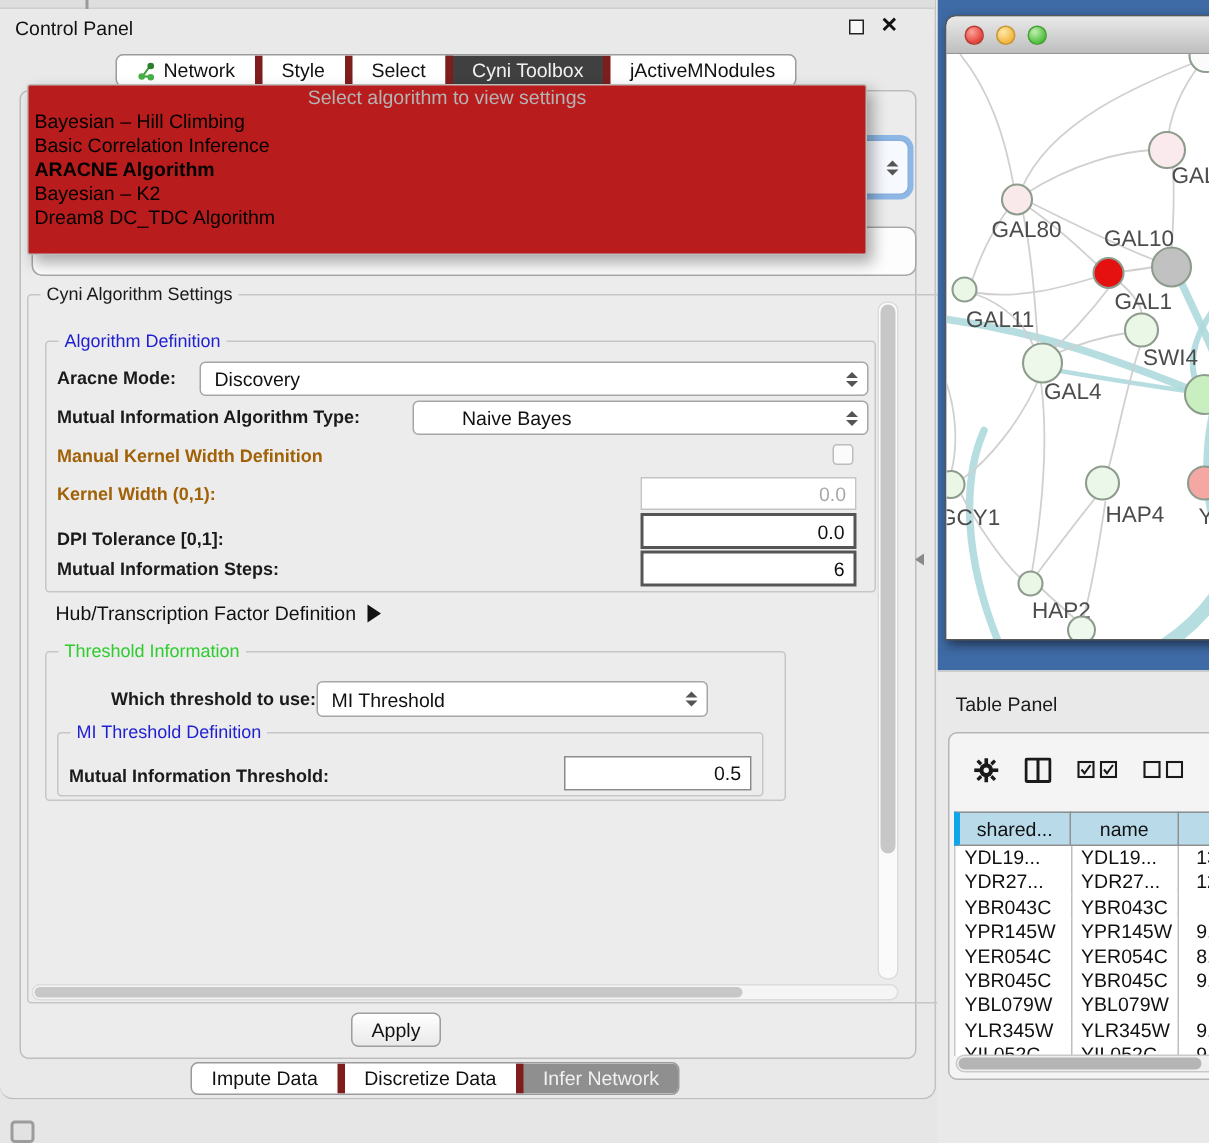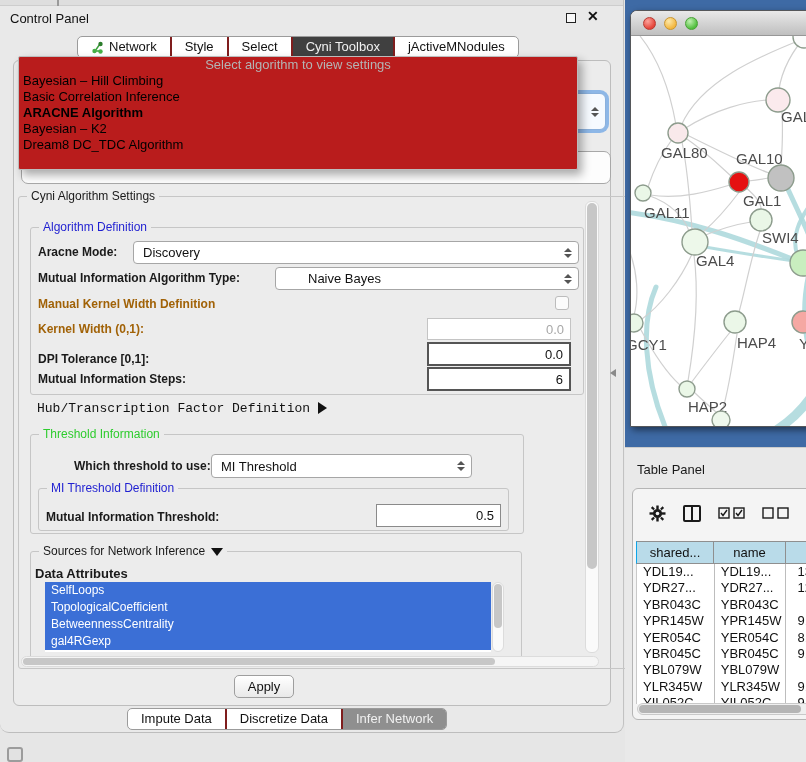--- a/index.html
+++ b/index.html
@@ -11,21 +11,21 @@
     background:#e9e9e9; border-right:1px solid #c2c2c2; border-bottom:1px solid #bdbdbd;
     border-radius:0 0 9px 9px; }
   .cp-topstrip { position:absolute; left:0; top:0; width:100%; height:6px; background:#dedede; border-bottom:1px solid #cdcdcd; }
   .cp-topstrip .tick { position:absolute; left:57px; top:0; width:2px; height:6px; background:#9a9a9a; }
   .cp-title { position:absolute; left:10px; top:11px; font-size:13px; color:#111; }
   .float-icon { position:absolute; left:566px; top:13px; width:10px; height:10px; border:1.5px solid #222; background:#f8f8f8; }
   .close-icon { position:absolute; left:587px; top:8px; font-size:14px; font-weight:bold; color:#111; line-height:16px; }
 
   .seg-tabs { position:absolute; display:flex; background:#fff; border:1px solid #9b9b9b;
     border-radius:5px; overflow:hidden; height:22px; font-size:13px; }
-  .seg { padding:0 13px; line-height:20px; border-left:2px solid #7f1d1d; color:#111;
+  .seg { padding:0 13px; line-height:20px; border-left:5px solid #7f1d1d; color:#111;
     display:flex; align-items:center; gap:5px; white-space:nowrap; }
   .seg:first-child { border-left:none; }
   .seg.on { background:#404040; color:#f1f1f1; }
   .top-tabs { top:36px; left:77px; }
   .bottom-tabs { top:708px; left:127px; }
   .bottom-tabs .seg.on { background:#8f8f8f; }
 
   .cp-main { position:absolute; left:13px; top:60px; width:598px; height:646px;
     background:#ececec; border:1px solid #bdbdbd; border-radius:6px; }
 
@@ -35,41 +35,41 @@
   .frag-combo-ring { position:absolute; left:550px; top:32px; width:42px; height:37px;
     background:#f6faff; border:1px solid #8ab0dc; border-radius:0 6px 6px 0;
     box-shadow:0 0 0 3px rgba(110,165,230,.75); }
 
   .group { position:absolute; border:1px solid #c6c6c6; border-radius:3px; }
   .legend { position:absolute; top:-8px; left:8px; background:#ececec; padding:0 4px;
     font-size:12px; color:#1a1a1a; white-space:nowrap; }
   .legend.blue { color:#1f1fd1; }
   .legend.green { color:#2ecc2e; }
 
-  .settings-group { left:4px; top:135px; width:698px; height:473px; }
+  .settings-group { left:4px; top:135px; width:698px; height:473px;text-align:right; }
 
   .lbl { position:absolute; font-size:12px; font-weight:bold; color:#1a1a1a; white-space:nowrap; }
   .lbl.dis { color:#a16207; }
 
   .combo { position:absolute; background:#fff; border:1px solid #a6a6a6; border-radius:4px;
     font-size:13px; color:#111; display:flex; align-items:center; padding:0 22px 0 9px; }
   .stepper { position:absolute; right:5px; top:0; bottom:0; width:10px; display:flex;
     flex-direction:column; align-items:center; justify-content:center; gap:2px; }
   .stepper i { width:0; height:0; border-left:4px solid transparent; border-right:4px solid transparent; }
   .stepper .up { border-bottom:4px solid #555; }
   .stepper .dn { border-top:4px solid #555; }
 
   .tfield { position:absolute; background:#fff; border:2px solid #555; font-size:13px; color:#111;
     display:flex; align-items:center; justify-content:flex-end; padding:0 6px; }
   .tfield.dis { border:1px solid #c4c4c4; color:#a8a8a8; }
 
   .checkbox { position:absolute; width:14px; height:14px; border:1px solid #bcbcbc;
     border-radius:3px; background:#fbfbfb; }
 
-  .hub-row { position:absolute; left:18px; top:204px; font-size:13px; color:#111; white-space:nowrap;font-family:Liberation Mono, monospace; }
+  .hub-row { position:absolute; left:18px; top:204px; font-size:13px; color:#111; white-space:nowrap; }
   .tri-right { display:inline-block; width:0; height:0; border-top:6px solid transparent;
     border-bottom:6px solid transparent; border-left:9px solid #111; margin-left:8px; vertical-align:-2px; }
   .tri-down { display:inline-block; width:0; height:0; border-left:6px solid transparent;
     border-right:6px solid transparent; border-top:8px solid #111; margin-left:6px; vertical-align:-1px; }
 
   .attr-list { position:absolute; left:14px; top:30px; width:446px; height:70px;
     background:#fff; overflow:hidden; }
   .attr-list div { height:17px; line-height:17px; font-size:12px; padding-left:6px;
     background:#3b6fd6; color:#fff; white-space:nowrap; }
   .vscroll { position:absolute; background:#fafafa; border:1px solid #dcdcdc; border-radius:6px; }
@@ -118,21 +118,21 @@
     background:#e9e9e9; border-top:1px solid #cccccc; }
   .tp-title { position:absolute; left:12px; top:14px; font-size:13px; color:#1a1a1a; }
   .tp-inner { position:absolute; left:7px; top:40px; width:200px; height:232px;
     background:#f4f4f4; border:1px solid #b5b5b5; border-radius:6px; overflow:hidden; }
   .tp-toolbar { position:absolute; left:0; top:0; width:100%; height:48px; display:flex;
     align-items:center; gap:17px; padding-left:16px; }
   .tbl { position:absolute; left:3px; top:52px; width:280px; font-size:13px; }
   .tbl-head { display:flex; }
   .tbl-head div { background:#b9dbe9; border:1px solid #8f8f8f; border-left:none; height:23px;
     line-height:21px; text-align:center; color:#111; overflow:hidden; white-space:nowrap; }
-  .tbl-head div:first-child { border-left:1px solid #0ea5e9; }
+  .tbl-head div:first-child { border-left:4px solid #0ea5e9; }
   .tbl-body { height:140px; overflow:hidden; background:#fff; border-left:1px solid #c9c9c9; }
   .tbl-row { display:flex; height:16.4px; line-height:16.4px; }
   .tbl-row div { border-right:1px solid #bdbdbd; padding-left:6px; white-space:nowrap; overflow:hidden; color:#111; }
   .c1 { width:78px; } .c2 { width:72px; } .c3 { width:130px; }
   .tbl-head .c3 { text-align:left; padding-left:22px; }
   .tbl-row .c3 { padding-left:11px; }
   .tp-hscroll { position:absolute; left:4px; top:214px; width:190px; height:12px;
     background:#efefef; border:1px solid #c9c9c9; border-radius:6px; }
   .tp-hscroll .thumb { position:absolute; left:1px; top:1px; bottom:1px; width:162px; background:#b5b5b5; border-radius:6px; }
   .icon-svg { display:block; }
@@ -238,33 +238,20 @@
           </div>
           <div class="group" style="left:7px; top:53px; width:471px; height:43px;">
             <span class="legend blue">MI Threshold Definition</span>
             <span class="lbl" style="left:7px; top:21px;">Mutual Information Threshold:</span>
             <div class="tfield" style="left:337px; top:15px; width:125px; height:23px; border-width:1px; border-color:#8a8a8a;">
               <span>0.5</span>
             </div>
           </div>
         </div>
 
-        <div class="group" style="left:11px; top:354px; width:492px; height:112px;">
-          <span class="legend"><span>Sources for Network Inference</span><span class="tri-down"></span></span>
-          <span class="lbl" style="left:4px; top:14px; font-size:13px;">Data Attributes</span>
-          <div class="attr-list">
-              <div>SelfLoops</div>
-              <div>TopologicalCoefficient</div>
-              <div>BetweennessCentrality</div>
-              <div>gal4RGexp</div>
-            </div>
-          <div class="vscroll" style="left:461px; top:30px; width:12px; height:70px;">
-            <span class="thumb" style="top:1px; height:44px;"></span>
-          </div>
-        </div>
 
         <div class="vscroll" style="left:566px; top:4px; width:14px; height:452px;">
           <span class="thumb" style="top:1px; height:366px;"></span>
         </div>
         <div class="hscroll" style="left:2px; top:459px; width:578px; height:11px;">
           <span class="thumb" style="left:1px; width:472px;"></span>
         </div>
       </div>
 
       <button class="apply-btn">Apply</button>

